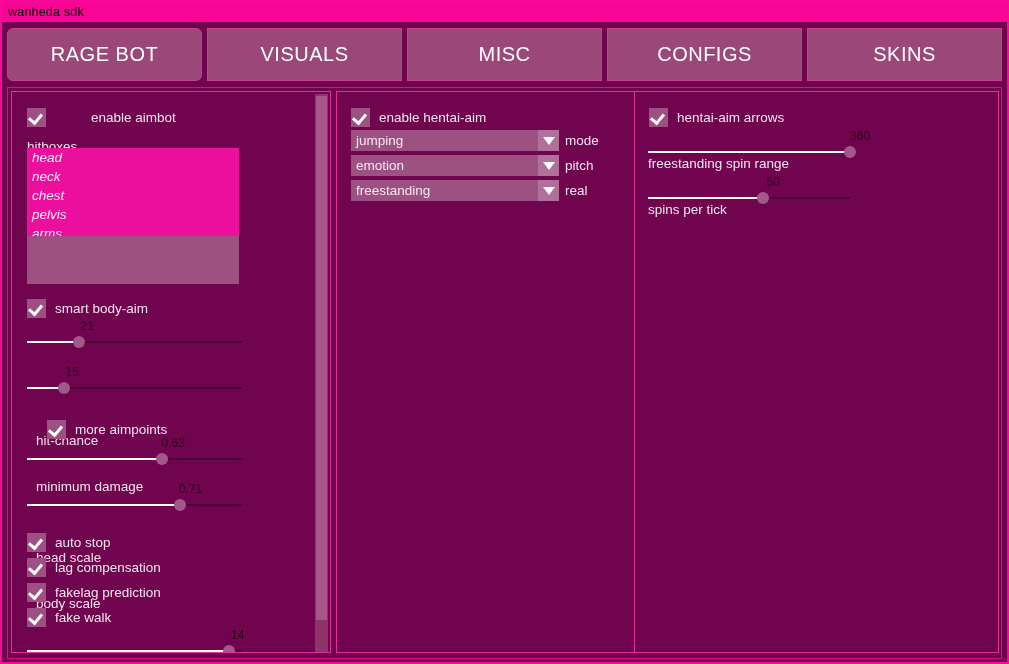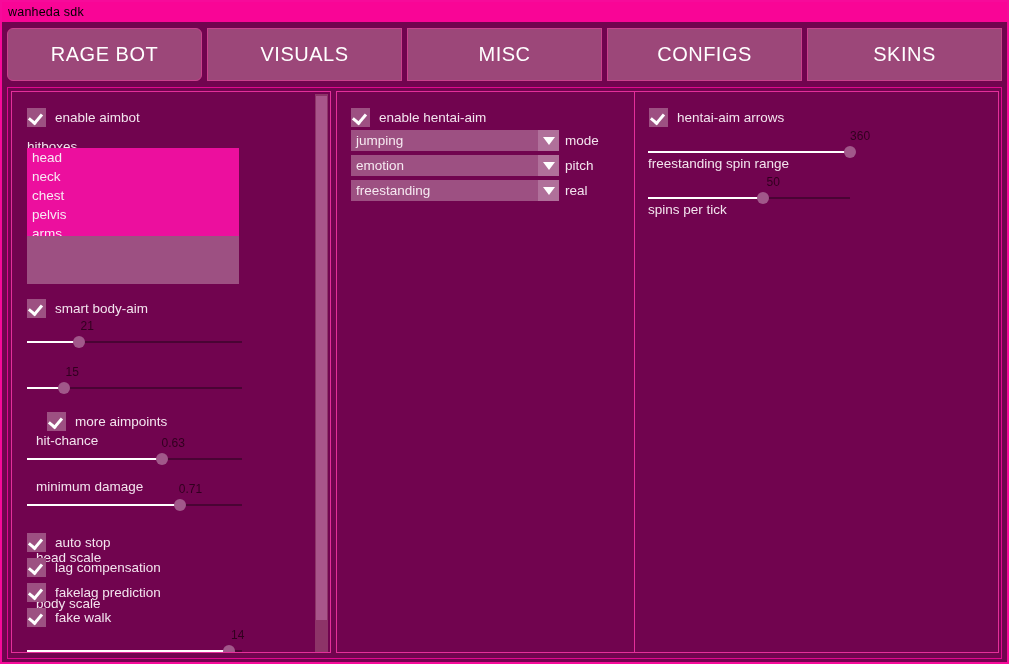--- a/index.html
+++ b/index.html
@@ -139,20 +139,21 @@
     font-size: 13.5px;
     white-space: nowrap;
     margin-top: 8px;
   }
 
   
   .listbox {
     background: #9d5082;
     border: none;
     overflow: hidden;
+    font-style: italic;
   }
   .list-item {
     font-size: 13.5px;
     color: #f7eaf3;
     padding-left: 5px;
     height: 19px;
     line-height: 19px;
     white-space: nowrap;
     cursor: pointer;
   }
@@ -274,21 +275,21 @@
     <div class="tab">
       <span>SKINS</span>
     </div>
   </div>
 
   <div id="content-frame">
 
     <div class="panel" id="panel-left">
       <div class="panel-inner">
 
-        <div class="row checkbox-row" style="top:16px; left:15px; width:260px;">
+        <div class="row checkbox-row" style="top:16px; left:15px; width:260px;gap:36px;">
           <div class="checkbox"></div>
           <div class="cb-label">enable aimbot</div>
         </div>
 
         <div class="row plain-label" style="top:39px; left:15px;">hitboxes</div>
 
         <div class="listbox" style="position:absolute; left:15px; top:56px; width:212px; height:88px;">
           <div class="list-item selected">head</div>
           <div class="list-item selected">neck</div>
           <div class="list-item selected">chest</div>
@@ -312,21 +313,21 @@
         <div class="slider-caption" style="left:24px; top:341px;">hit-chance</div>
 
         <div class="slider" style="left:15px; top:273px; width:215px;">
           <div class="track"></div>
           <div class="fill" style="width:17%"></div>
           <div class="thumb" style="left:17%"></div>
           <div class="value" style="left:21%">15</div>
         </div>
         <div class="slider-caption" style="left:24px; top:387px;">minimum damage</div>
 
-        <div class="row checkbox-row" style="top:320px; left:15px; width:260px;padding-left:20px;">
+        <div class="row checkbox-row" style="top:328px; left:15px; width:260px;padding-left:20px;">
           <div class="checkbox"></div>
           <div class="cb-label">more aimpoints</div>
         </div>
 
         <div class="slider" style="left:15px; top:344px; width:215px;">
           <div class="track"></div>
           <div class="fill" style="width:63%"></div>
           <div class="thumb" style="left:63%"></div>
           <div class="value" style="left:68%">0.63</div>
         </div>

